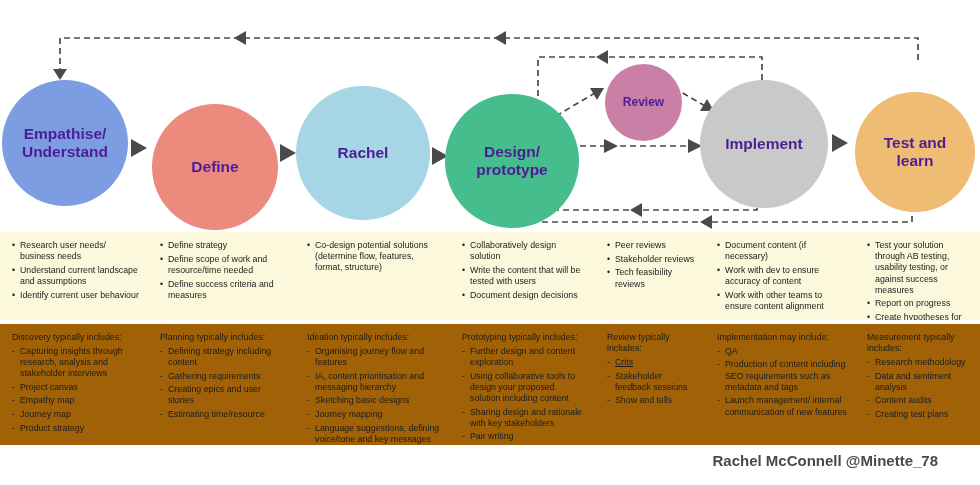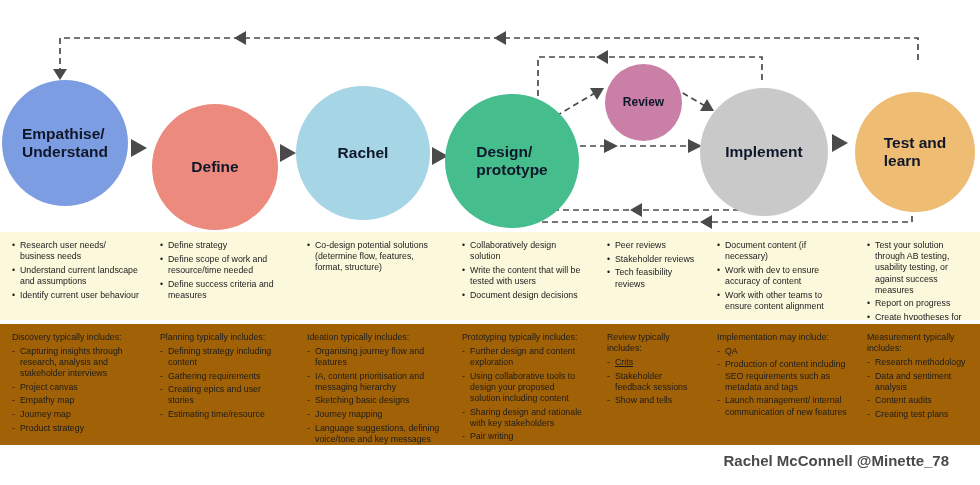--- a/index.html
+++ b/index.html
@@ -5,34 +5,34 @@
   html,body{margin:0;padding:0;background:#fff;}
   .canvas{
     position:relative;width:980px;height:485px;background:#fff;overflow:hidden;
     font-family:"Liberation Sans", sans-serif;
   }
   svg.flow{position:absolute;left:0;top:0;}
   .dash{fill:none;stroke:var(--arrow,#4a4a4a);stroke-width:1.7;stroke-dasharray:6 4;}
   .solid-arrow{fill:var(--arrow,#4a4a4a);}
   .circle{
     position:absolute;border-radius:50%;display:flex;align-items:center;justify-content:center;
-    color:#0f172a;font-weight:700;white-space:pre-line;line-height:1.15;
+    color:#4c1d95;font-weight:700;text-align:center;white-space:pre-line;line-height:1.15;
   }
   .big{font-size:15.5px;}
   .small{font-size:12px;}
   .band{position:absolute;left:0;width:980px;display:flex;box-sizing:border-box;}
   .band1{top:232px;height:88px;}
   .band2{top:324px;height:121px;}
   .col{box-sizing:border-box;padding:8px 8px 3px 12px;overflow:hidden;}
   .w1{width:148px}.w2{width:147px}.w3{width:155px}.w4{width:145px}.w5{width:110px}.w6{width:150px}.w7{width:125px}
   .li{display:flex;gap:3px;font-size:8.8px;line-height:1.27;color:#1b1b1b;margin-bottom:2.5px;}
   .li .mk{flex:0 0 auto;min-width:5px;}
   .head{font-size:8.8px;line-height:1.27;color:#1b1b1b;margin-bottom:2.5px;}
   .attribution{
-    position:absolute;top:452px;right:31px;font-size:15px;font-weight:700;color:#4a4a4a;
+    position:absolute;top:452px;right:42px;font-size:15px;font-weight:700;color:#4a4a4a;
   }
 </style>
 </head>
 <body>
 
 <div class="canvas">
 
   <svg class="flow" width="980" height="235">
     <g>
       <polyline class="dash" points="918,60 918,38 60,38 60,74"></polyline>
@@ -75,21 +75,21 @@
   <div class="circle big" style="left: 296px; top: 86px; width: 134px; height: 134px; background-color: rgb(166, 213, 230);">
     <span>Rachel</span>
   </div>
   <div class="circle big" style="left: 445px; top: 94px; width: 134px; height: 134px; background-color: rgb(69, 189, 141);">
     <span>Design/
 prototype</span>
   </div>
   <div class="circle small" style="left: 605px; top: 64px; width: 77px; height: 77px; background-color: rgb(201, 127, 166);">
     <span>Review</span>
   </div>
-  <div class="circle big" style="left: 700px; top: 88px; width: 128px; height: 128px; background-color: rgb(201, 201, 201);">
+  <div class="circle big" style="left: 700px; top: 80px; width: 128px; height: 128px; background-color: rgb(201, 201, 201);">
     <span>Implement</span>
   </div>
   <div class="circle big" style="left: 855px; top: 92px; width: 120px; height: 120px; background-color: rgb(239, 188, 116);">
     <span>Test and
 learn</span>
   </div>
 
   <div class="band band1" style="background-color: rgb(251, 248, 220);">
     <div class="col w1">
         <div class="li">

